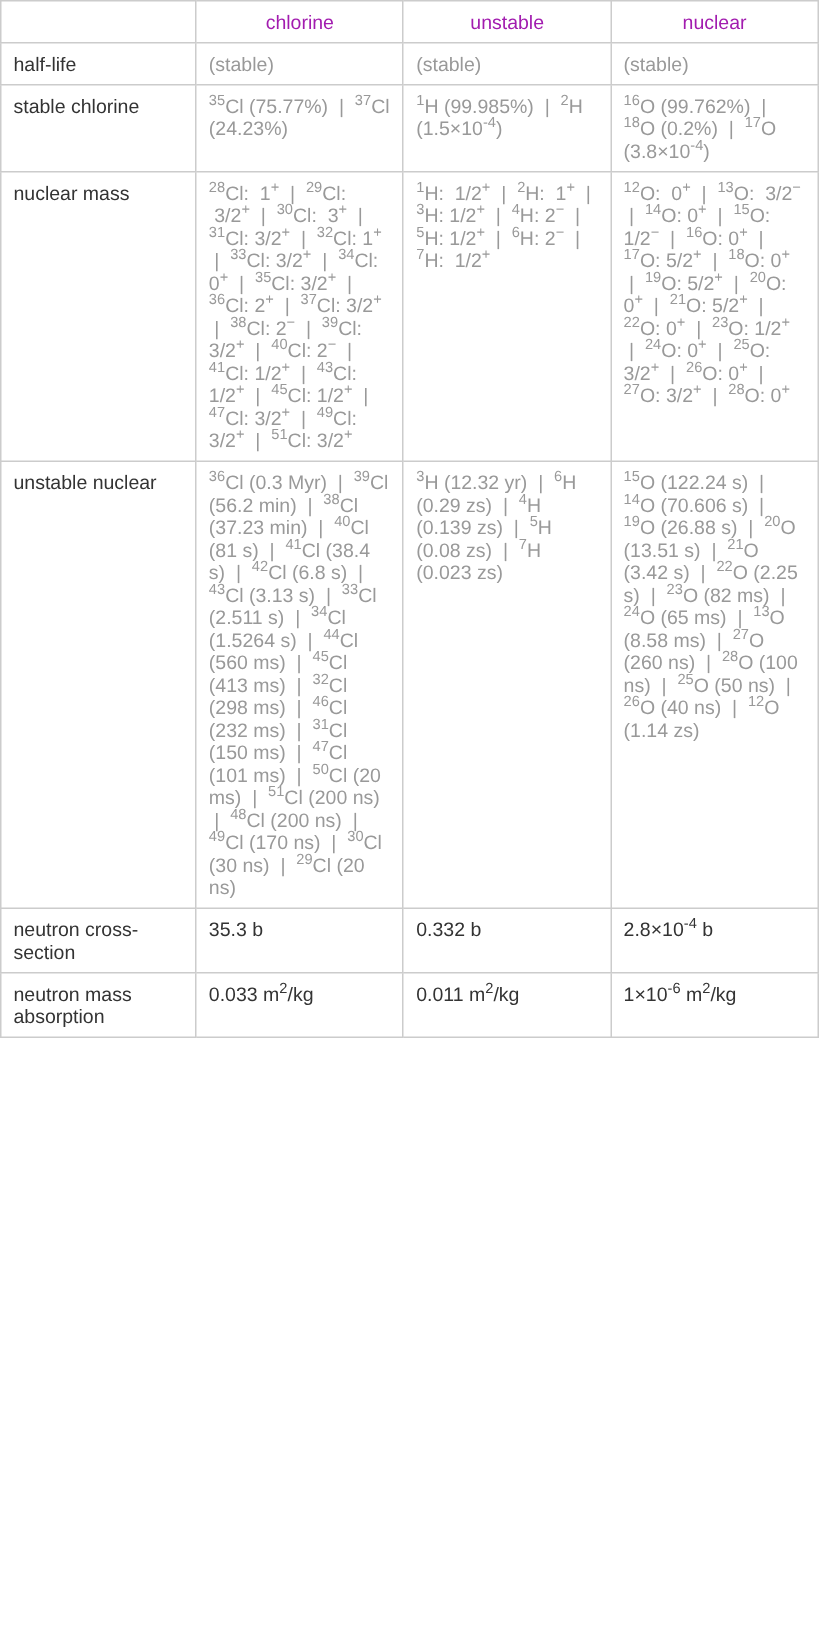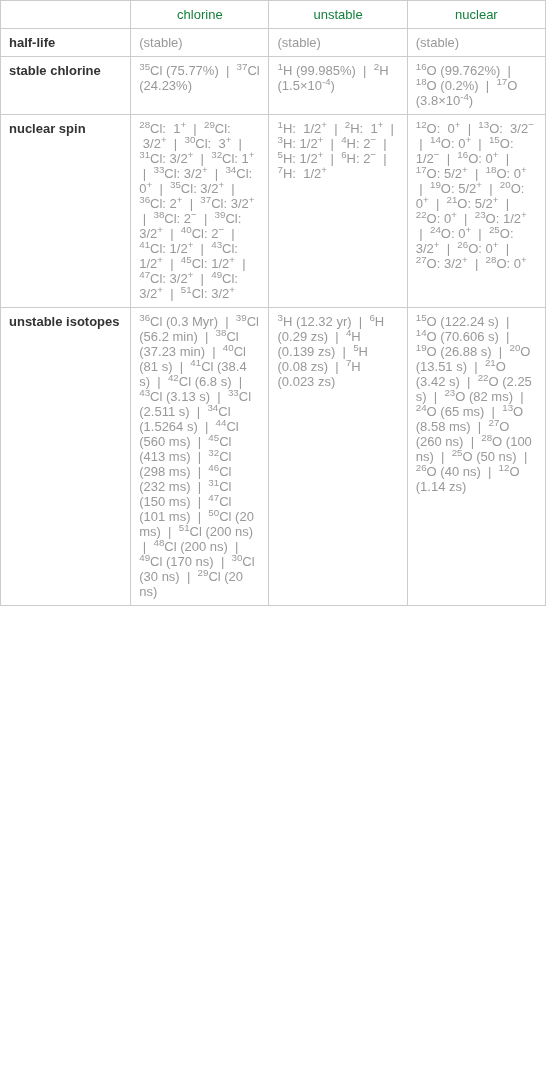--- a/index.html
+++ b/index.html
@@ -20,23 +20,23 @@
   td, th {
     border: 1px solid #ccc;
     padding: 6px 8px;
     vertical-align: top;
     text-align: left;
     word-wrap: break-word;
   }
   th {
     font-weight: normal;
     text-align: center;
-    color: #15803d;
+    color: #a21caf;
   }
-  .col-label { width: 130px; color: #333; font-weight: bold; }
+  .col-label { width: 130px; color: #333; }
   .col-el { width: 138px; }
   .gray { color: #999; }
   .black { color: #333; }
   sup { font-size: 0.75em; line-height: 0; }
 </style>
 </head>
 <body>
 
 <table>
   <tbody>
@@ -55,28 +55,40 @@
   </tr>
 
   <tr>
     <td class="col-label">stable chlorine</td>
     <td class="gray"><sup>35</sup>Cl (75.77%) &nbsp;|&nbsp; <sup>37</sup>Cl (24.23%)</td>
     <td class="gray"><sup>1</sup>H (99.985%) &nbsp;|&nbsp; <sup>2</sup>H (1.5×10<sup>-4</sup>)</td>
     <td class="gray"><sup>16</sup>O (99.762%) &nbsp;|&nbsp; <sup>18</sup>O (0.2%) &nbsp;|&nbsp; <sup>17</sup>O (3.8×10<sup>-4</sup>)</td>
   </tr>
 
   <tr>
-    <td class="col-label">nuclear spin</td>
+    <td class="col-label">nuclear mass</td>
     <td class="gray"><sup>28</sup>Cl: &nbsp;1<sup>+</sup> &nbsp;|&nbsp; <sup>29</sup>Cl: &nbsp;3/2<sup>+</sup> &nbsp;|&nbsp; <sup>30</sup>Cl: &nbsp;3<sup>+</sup> &nbsp;|&nbsp; <sup>31</sup>Cl: 3/2<sup>+</sup> &nbsp;|&nbsp; <sup>32</sup>Cl: 1<sup>+</sup> &nbsp;|&nbsp; <sup>33</sup>Cl: 3/2<sup>+</sup> &nbsp;|&nbsp; <sup>34</sup>Cl: 0<sup>+</sup> &nbsp;|&nbsp; <sup>35</sup>Cl: 3/2<sup>+</sup> &nbsp;|&nbsp; <sup>36</sup>Cl: 2<sup>+</sup> &nbsp;|&nbsp; <sup>37</sup>Cl: 3/2<sup>+</sup> &nbsp;|&nbsp; <sup>38</sup>Cl: 2<sup>−</sup> &nbsp;|&nbsp; <sup>39</sup>Cl: 3/2<sup>+</sup> &nbsp;|&nbsp; <sup>40</sup>Cl: 2<sup>−</sup> &nbsp;|&nbsp; <sup>41</sup>Cl: 1/2<sup>+</sup> &nbsp;|&nbsp; <sup>43</sup>Cl: 1/2<sup>+</sup> &nbsp;|&nbsp; <sup>45</sup>Cl: 1/2<sup>+</sup> &nbsp;|&nbsp; <sup>47</sup>Cl: 3/2<sup>+</sup> &nbsp;|&nbsp; <sup>49</sup>Cl: 3/2<sup>+</sup> &nbsp;|&nbsp; <sup>51</sup>Cl: 3/2<sup>+</sup></td>
     <td class="gray"><sup>1</sup>H: &nbsp;1/2<sup>+</sup> &nbsp;|&nbsp; <sup>2</sup>H: &nbsp;1<sup>+</sup> &nbsp;|&nbsp; <sup>3</sup>H: 1/2<sup>+</sup> &nbsp;|&nbsp; <sup>4</sup>H: 2<sup>−</sup> &nbsp;|&nbsp; <sup>5</sup>H: 1/2<sup>+</sup> &nbsp;|&nbsp; <sup>6</sup>H: 2<sup>−</sup> &nbsp;|&nbsp; <sup>7</sup>H: &nbsp;1/2<sup>+</sup></td>
     <td class="gray"><sup>12</sup>O: &nbsp;0<sup>+</sup> &nbsp;|&nbsp; <sup>13</sup>O: &nbsp;3/2<sup>−</sup> &nbsp;|&nbsp; <sup>14</sup>O: 0<sup>+</sup> &nbsp;|&nbsp; <sup>15</sup>O: 1/2<sup>−</sup> &nbsp;|&nbsp; <sup>16</sup>O: 0<sup>+</sup> &nbsp;|&nbsp; <sup>17</sup>O: 5/2<sup>+</sup> &nbsp;|&nbsp; <sup>18</sup>O: 0<sup>+</sup> &nbsp;|&nbsp; <sup>19</sup>O: 5/2<sup>+</sup> &nbsp;|&nbsp; <sup>20</sup>O: 0<sup>+</sup> &nbsp;|&nbsp; <sup>21</sup>O: 5/2<sup>+</sup> &nbsp;|&nbsp; <sup>22</sup>O: 0<sup>+</sup> &nbsp;|&nbsp; <sup>23</sup>O: 1/2<sup>+</sup> &nbsp;|&nbsp; <sup>24</sup>O: 0<sup>+</sup> &nbsp;|&nbsp; <sup>25</sup>O: 3/2<sup>+</sup> &nbsp;|&nbsp; <sup>26</sup>O: 0<sup>+</sup> &nbsp;|&nbsp; <sup>27</sup>O: 3/2<sup>+</sup> &nbsp;|&nbsp; <sup>28</sup>O: 0<sup>+</sup></td>
   </tr>
 
   <tr>
-    <td class="col-label">unstable isotopes</td>
+    <td class="col-label">unstable nuclear</td>
     <td class="gray"><sup>36</sup>Cl (0.3 Myr) &nbsp;|&nbsp; <sup>39</sup>Cl (56.2 min) &nbsp;|&nbsp; <sup>38</sup>Cl (37.23 min) &nbsp;|&nbsp; <sup>40</sup>Cl (81 s) &nbsp;|&nbsp; <sup>41</sup>Cl (38.4 s) &nbsp;|&nbsp; <sup>42</sup>Cl (6.8 s) &nbsp;|&nbsp; <sup>43</sup>Cl (3.13 s) &nbsp;|&nbsp; <sup>33</sup>Cl (2.511 s) &nbsp;|&nbsp; <sup>34</sup>Cl (1.5264 s) &nbsp;|&nbsp; <sup>44</sup>Cl (560 ms) &nbsp;|&nbsp; <sup>45</sup>Cl (413 ms) &nbsp;|&nbsp; <sup>32</sup>Cl (298 ms) &nbsp;|&nbsp; <sup>46</sup>Cl (232 ms) &nbsp;|&nbsp; <sup>31</sup>Cl (150 ms) &nbsp;|&nbsp; <sup>47</sup>Cl (101 ms) &nbsp;|&nbsp; <sup>50</sup>Cl (20 ms) &nbsp;|&nbsp; <sup>51</sup>Cl (200 ns) &nbsp;|&nbsp; <sup>48</sup>Cl (200 ns) &nbsp;|&nbsp; <sup>49</sup>Cl (170 ns) &nbsp;|&nbsp; <sup>30</sup>Cl (30 ns) &nbsp;|&nbsp; <sup>29</sup>Cl (20 ns)</td>
     <td class="gray"><sup>3</sup>H (12.32 yr) &nbsp;|&nbsp; <sup>6</sup>H (0.29 zs) &nbsp;|&nbsp; <sup>4</sup>H (0.139 zs) &nbsp;|&nbsp; <sup>5</sup>H (0.08 zs) &nbsp;|&nbsp; <sup>7</sup>H (0.023 zs)</td>
     <td class="gray"><sup>15</sup>O (122.24 s) &nbsp;|&nbsp; <sup>14</sup>O (70.606 s) &nbsp;|&nbsp; <sup>19</sup>O (26.88 s) &nbsp;|&nbsp; <sup>20</sup>O (13.51 s) &nbsp;|&nbsp; <sup>21</sup>O (3.42 s) &nbsp;|&nbsp; <sup>22</sup>O (2.25 s) &nbsp;|&nbsp; <sup>23</sup>O (82 ms) &nbsp;|&nbsp; <sup>24</sup>O (65 ms) &nbsp;|&nbsp; <sup>13</sup>O (8.58 ms) &nbsp;|&nbsp; <sup>27</sup>O (260 ns) &nbsp;|&nbsp; <sup>28</sup>O (100 ns) &nbsp;|&nbsp; <sup>25</sup>O (50 ns) &nbsp;|&nbsp; <sup>26</sup>O (40 ns) &nbsp;|&nbsp; <sup>12</sup>O (1.14 zs)</td>
   </tr>
 
+  <tr>
+    <td class="col-label">neutron cross-section</td>
+    <td class="black">35.3 b</td>
+    <td class="black">0.332 b</td>
+    <td class="black">2.8×10<sup>-4</sup> b</td>
+  </tr>
 
+  <tr>
+    <td class="col-label">neutron mass absorption</td>
+    <td class="black">0.033 m<sup>2</sup>/kg</td>
+    <td class="black">0.011 m<sup>2</sup>/kg</td>
+    <td class="black">1×10<sup>-6</sup> m<sup>2</sup>/kg</td>
+  </tr>
 </tbody>
   </table>
 
 </body></html>

